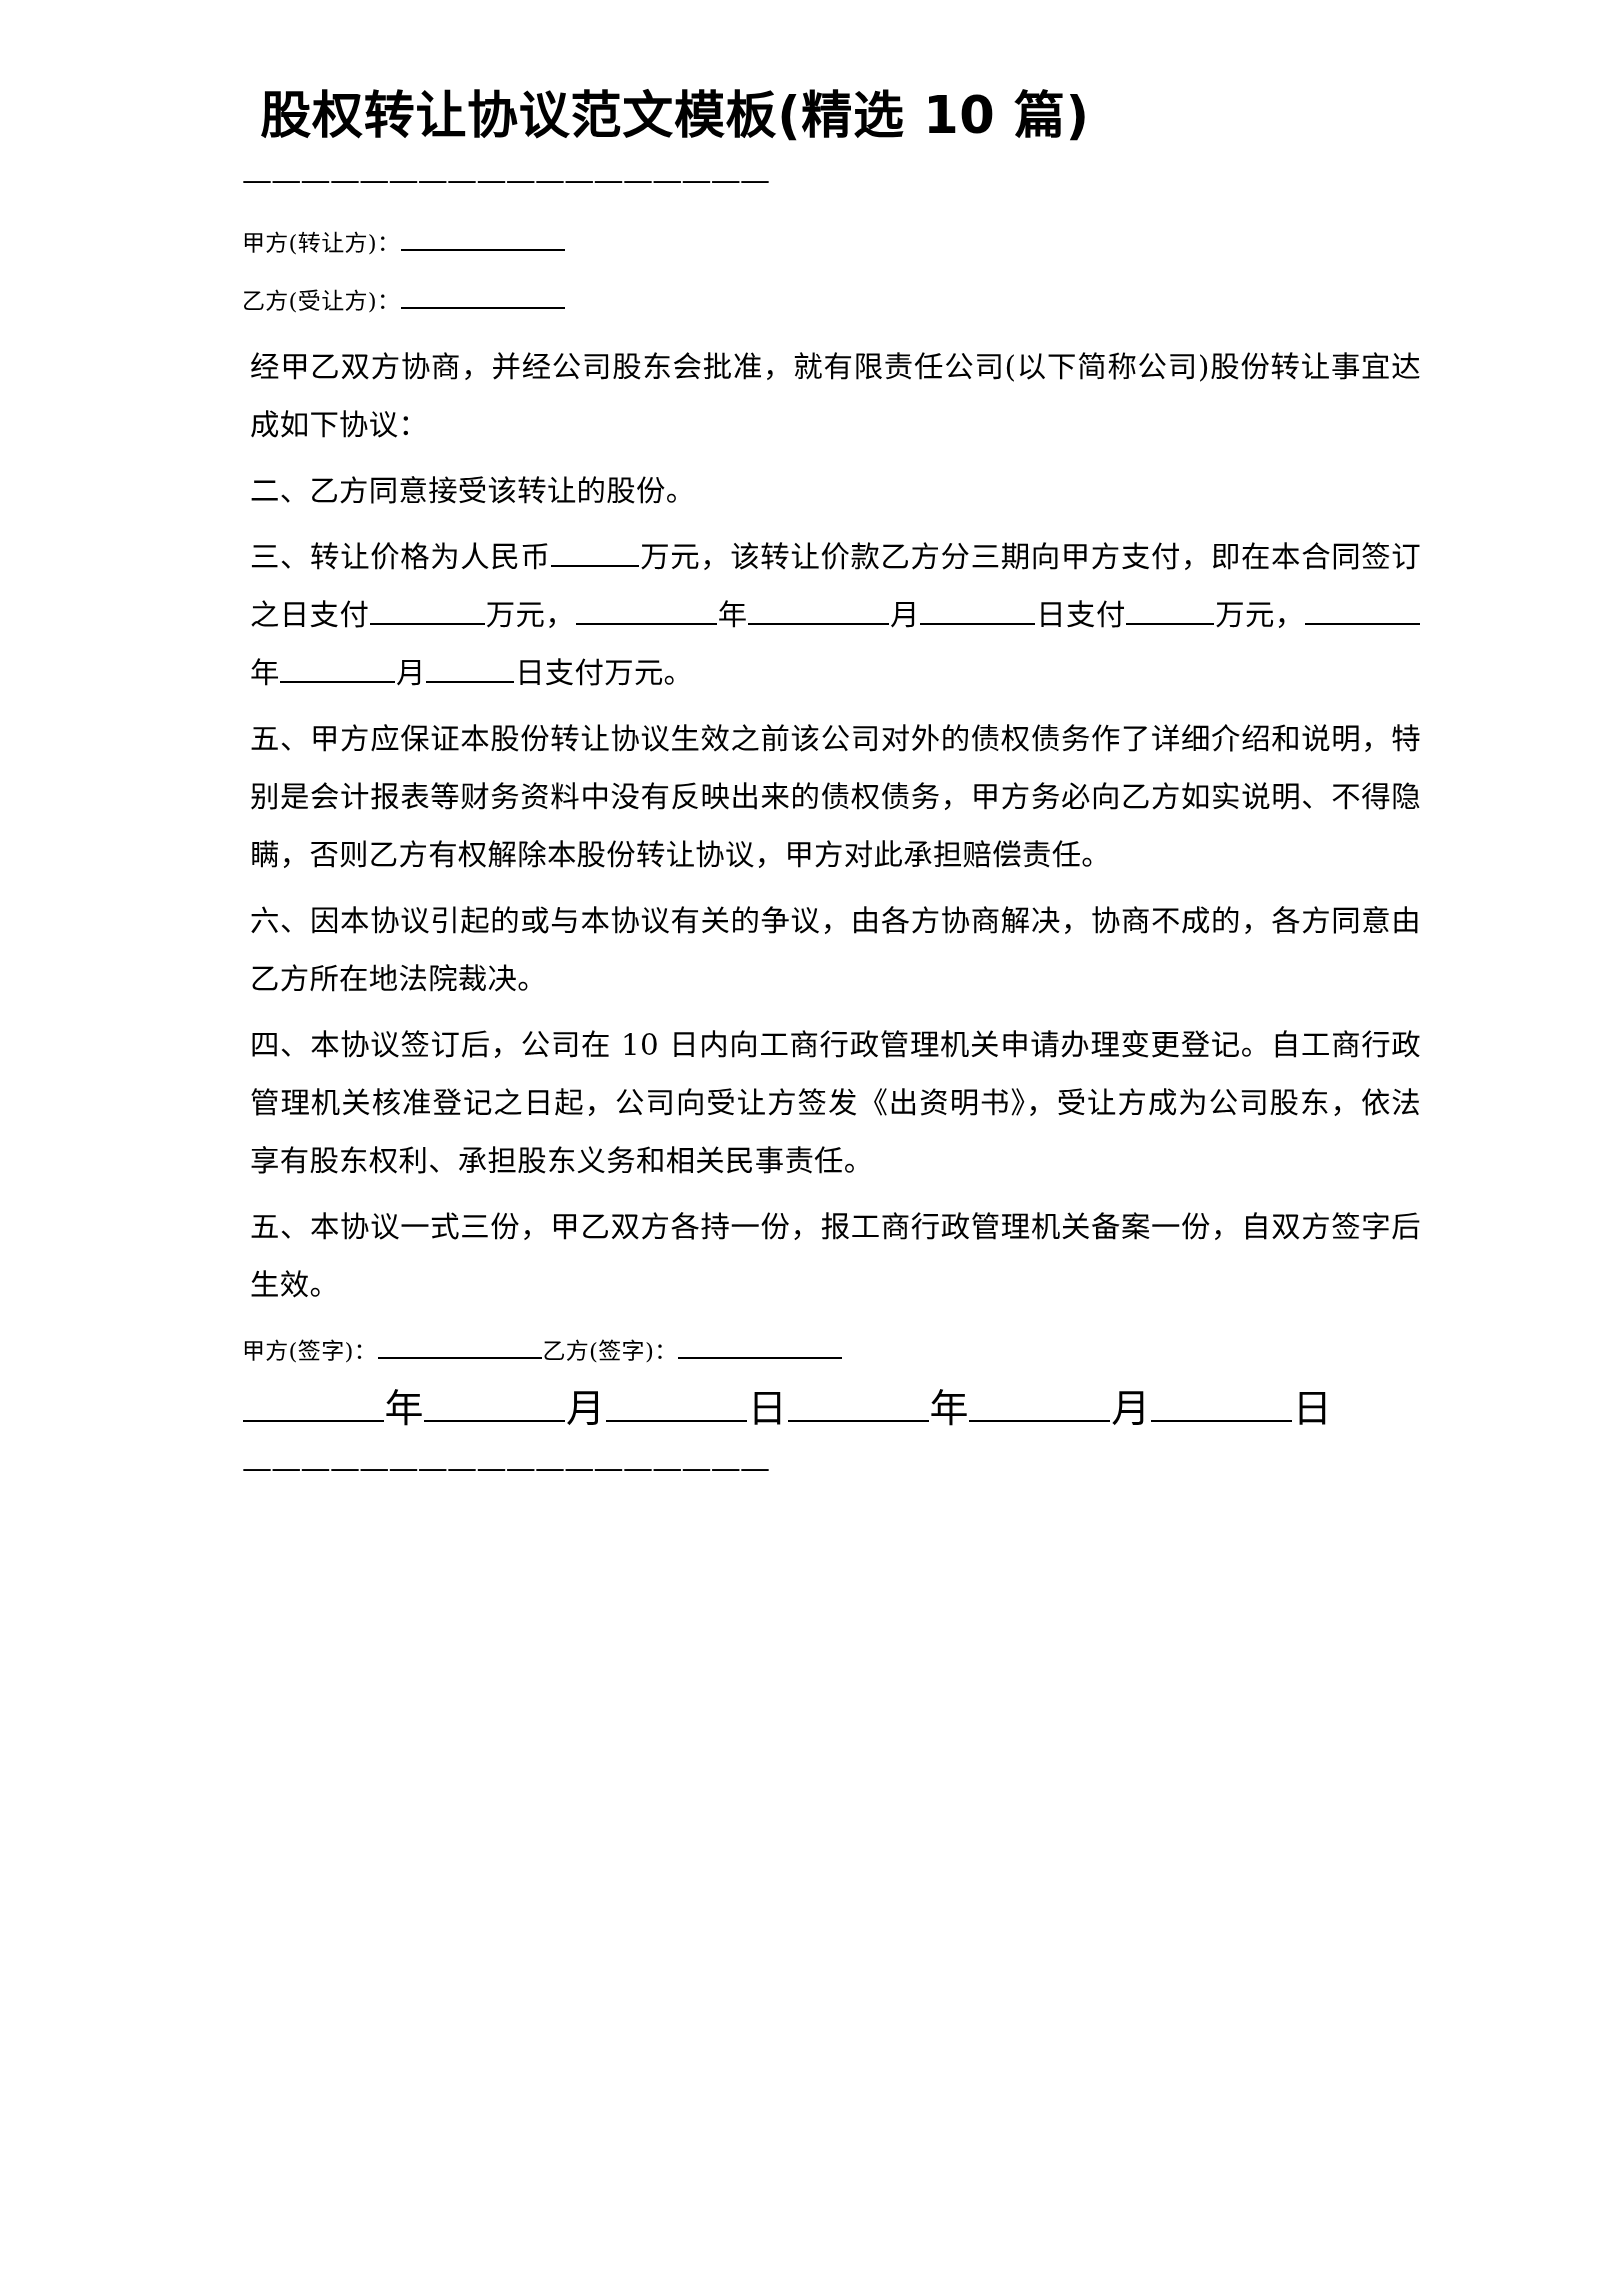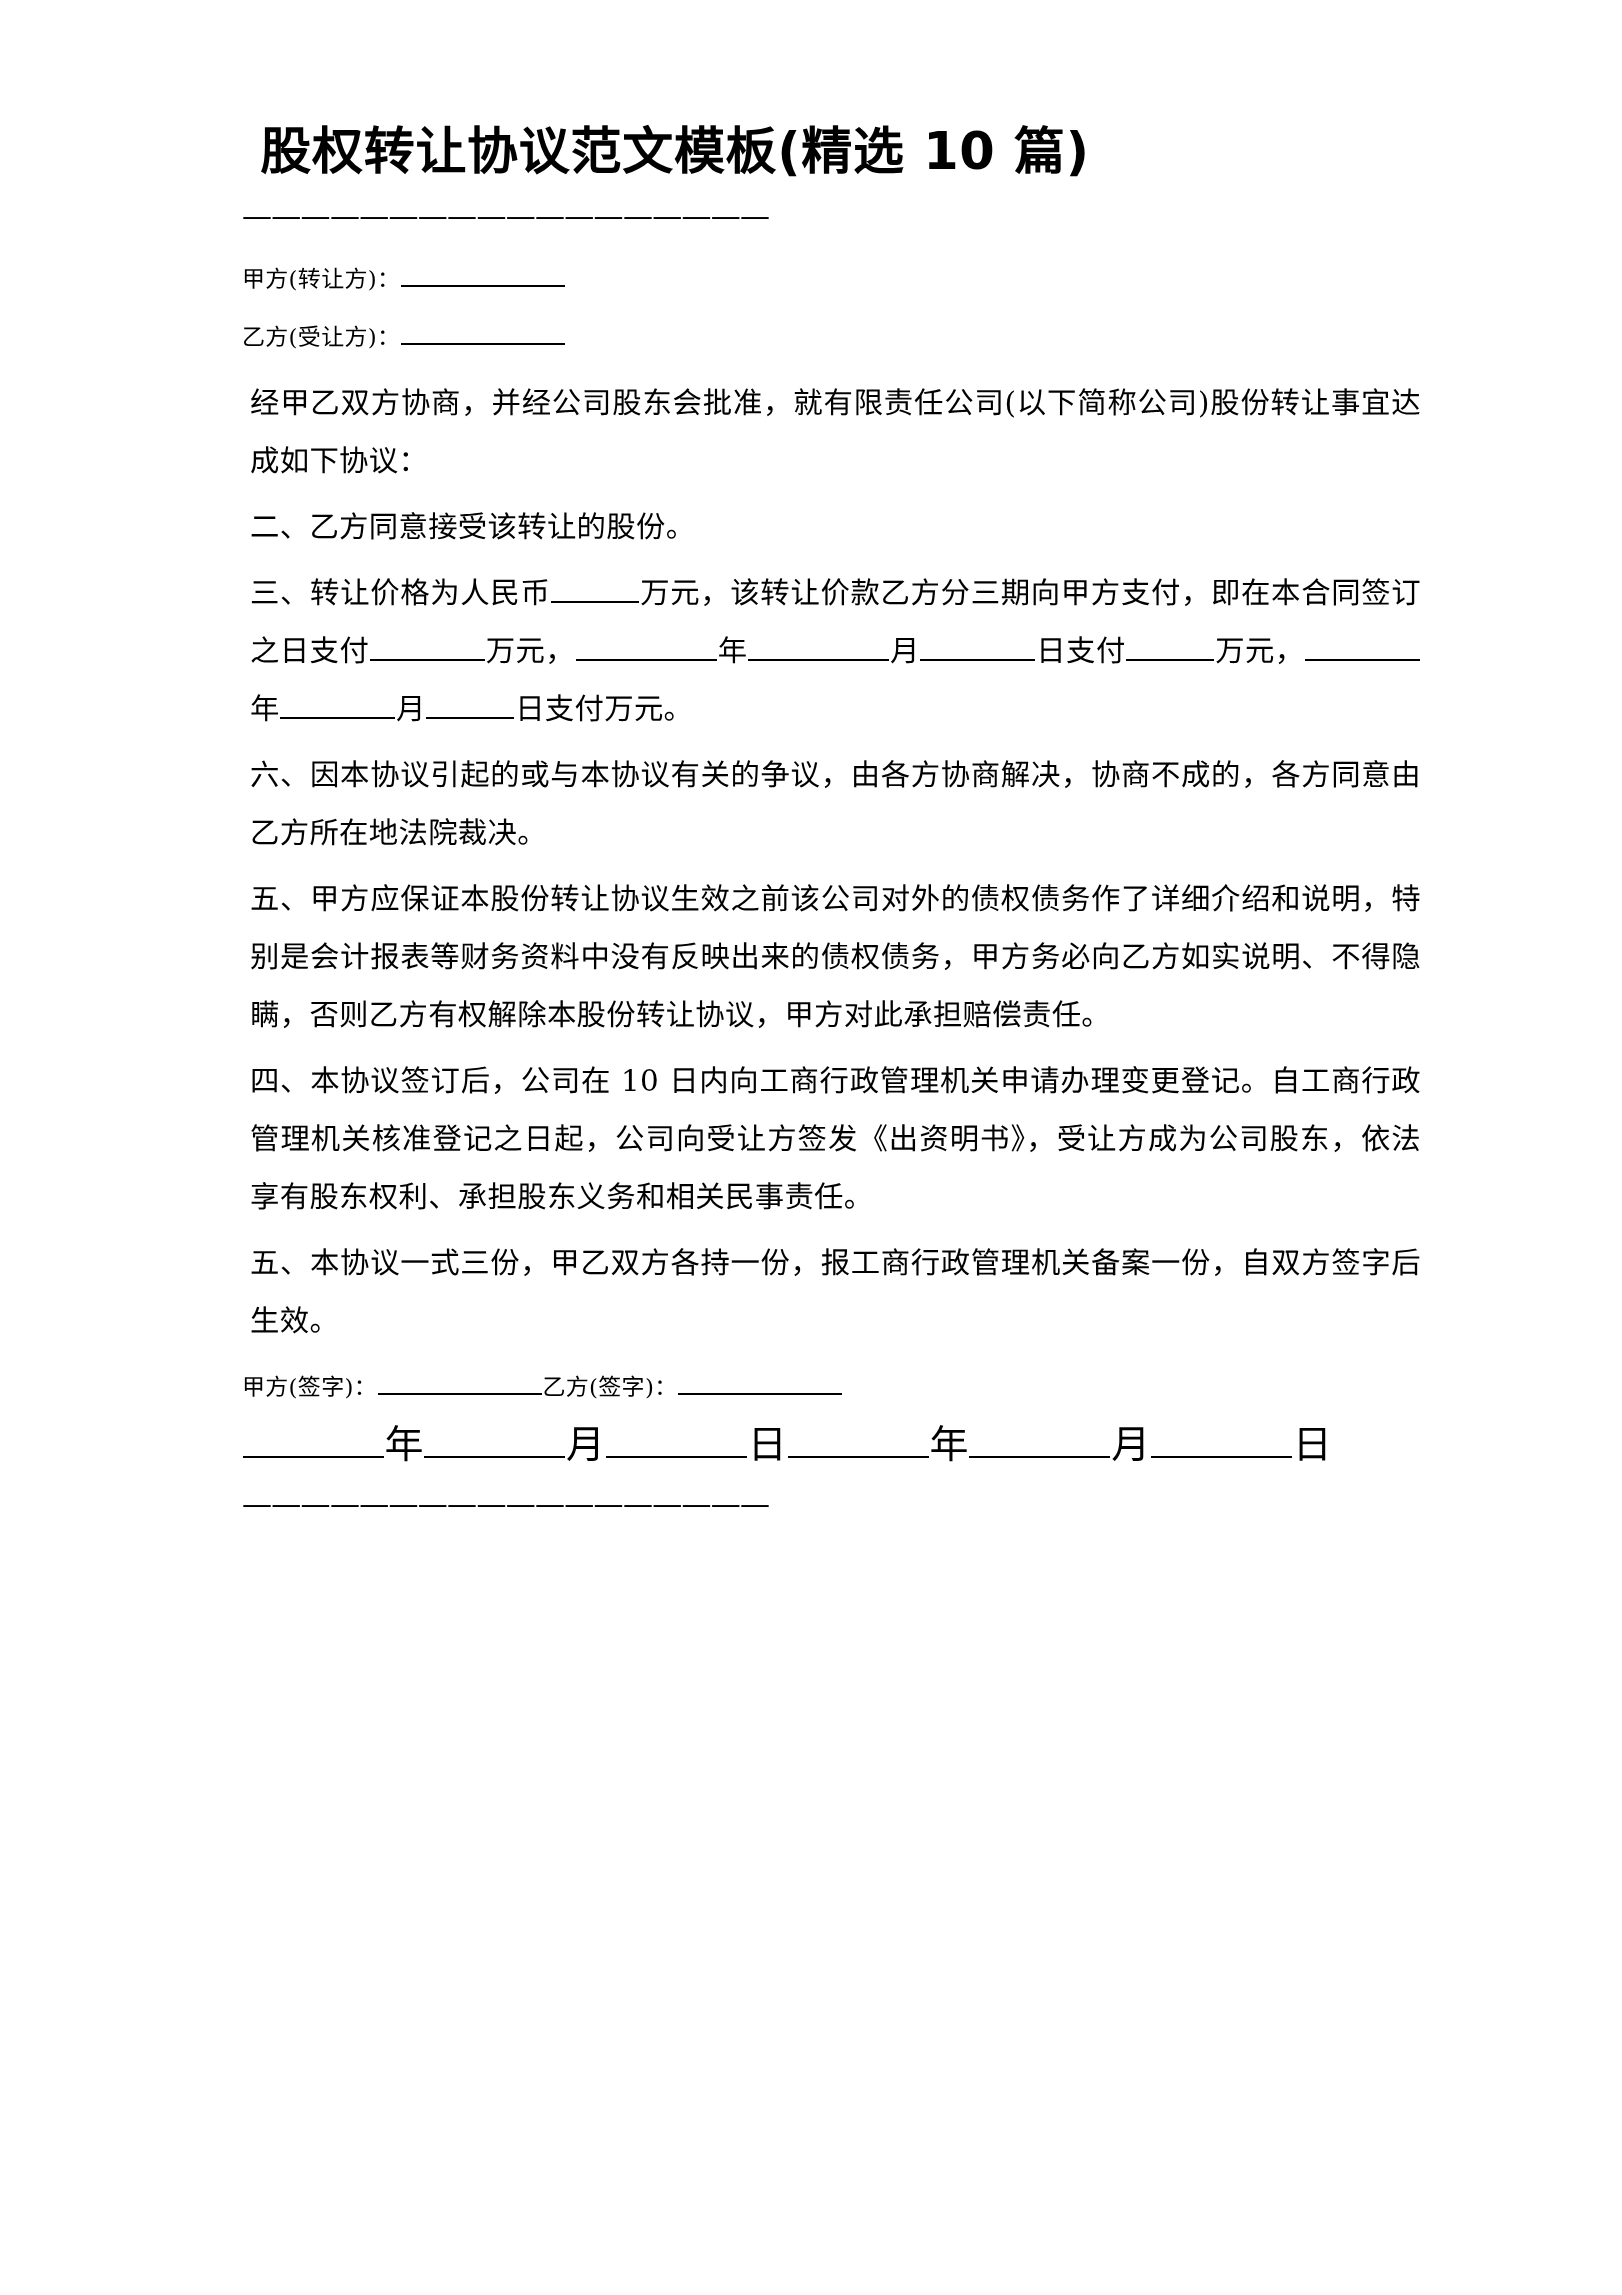--- a/index.html
+++ b/index.html
@@ -11,21 +11,21 @@
   body {
     font-family: "DejaVu Serif", "Liberation Serif", serif;
     color: #000000;
   }
   .page {
     position: relative;
     width: 1623px;
     height: 2295px;
     background: #ffffff;
     box-sizing: border-box;
-    padding: 120px 196px 0 242px;
+    padding: 84px 196px 0 242px;
     overflow: hidden;
   }
   .doc-title {
     font-family: "DejaVu Sans", "Liberation Sans", sans-serif;
     font-weight: bold;
     font-size: 51px;
     line-height: 1.25;
     letter-spacing: 0.7px;
     margin: 0 0 17px 0;
     padding-left: 18.3px;
@@ -99,22 +99,22 @@
 
   <p class="sig-line">
     <span>乙方(受让方)：</span><span class="blank b-xxl"></span>
   </p>
 
   <p class="para">经甲乙双方协商，并经公司股东会批准，就有限责任公司(以下简称公司)股份转让事宜达成如下协议：</p>
 
   <div id="clauses-container">
       <p class="para"><span>二、</span><span>乙方同意接受该转让的股份。</span></p>
       <p class="para"><span>三、</span><span>转让价格为人民币</span><span class="blank b-md"></span><span>万元，该转让价款乙方分三期向甲方支付，即在本合同签订之日支付</span><span class="blank b-lg"></span><span>万元，</span><span class="blank b-xl"></span><span>年</span><span class="blank b-xl"></span><span>月</span><span class="blank b-lg"></span><span>日支付</span><span class="blank b-md"></span><span>万元，</span><span class="blank b-lg"></span><span>年</span><span class="blank b-lg"></span><span>月</span><span class="blank b-md"></span><span>日支付万元。</span></p>
+      <p class="para"><span>五、</span><span>甲方应保证本股份转让协议生效之前该公司对外的债权债务作了详细介绍和说明，特别是会计报表等财务资料中没有反映出来的债权债务，甲方务必向乙方如实说明、不得隐瞒，否则乙方有权解除本股份转让协议，甲方对此承担赔偿责任。</span></p>
       <p class="para"><span>六、</span><span>因本协议引起的或与本协议有关的争议，由各方协商解决，协商不成的，各方同意由乙方所在地法院裁决。</span></p>
-      <p class="para"><span>五、</span><span>甲方应保证本股份转让协议生效之前该公司对外的债权债务作了详细介绍和说明，特别是会计报表等财务资料中没有反映出来的债权债务，甲方务必向乙方如实说明、不得隐瞒，否则乙方有权解除本股份转让协议，甲方对此承担赔偿责任。</span></p>
       <p class="para"><span>四、</span><span>本协议签订后，公司在 10 日内向工商行政管理机关申请办理变更登记。自工商行政管理机关核准登记之日起，公司向受让方签发《出资明书》，受让方成为公司股东，依法享有股东权利、承担股东义务和相关民事责任。</span></p>
       <p class="para"><span>五、</span><span>本协议一式三份，甲乙双方各持一份，报工商行政管理机关备案一份，自双方签字后生效。</span></p>
     </div>
 
   <p class="sig-line">
     <span>甲方(签字)：</span><span class="blank b-xxl"></span><span>乙方(签字)：</span><span class="blank b-xxl"></span>
   </p>
 
   <p class="date-line">
     <span class="blank b-xl"></span><span>年</span><span class="blank b-xl"></span><span>月</span><span class="blank b-xl"></span><span>日</span><span class="blank b-xl"></span><span>年</span><span class="blank b-xl"></span><span>月</span><span class="blank b-xl"></span><span>日</span>

